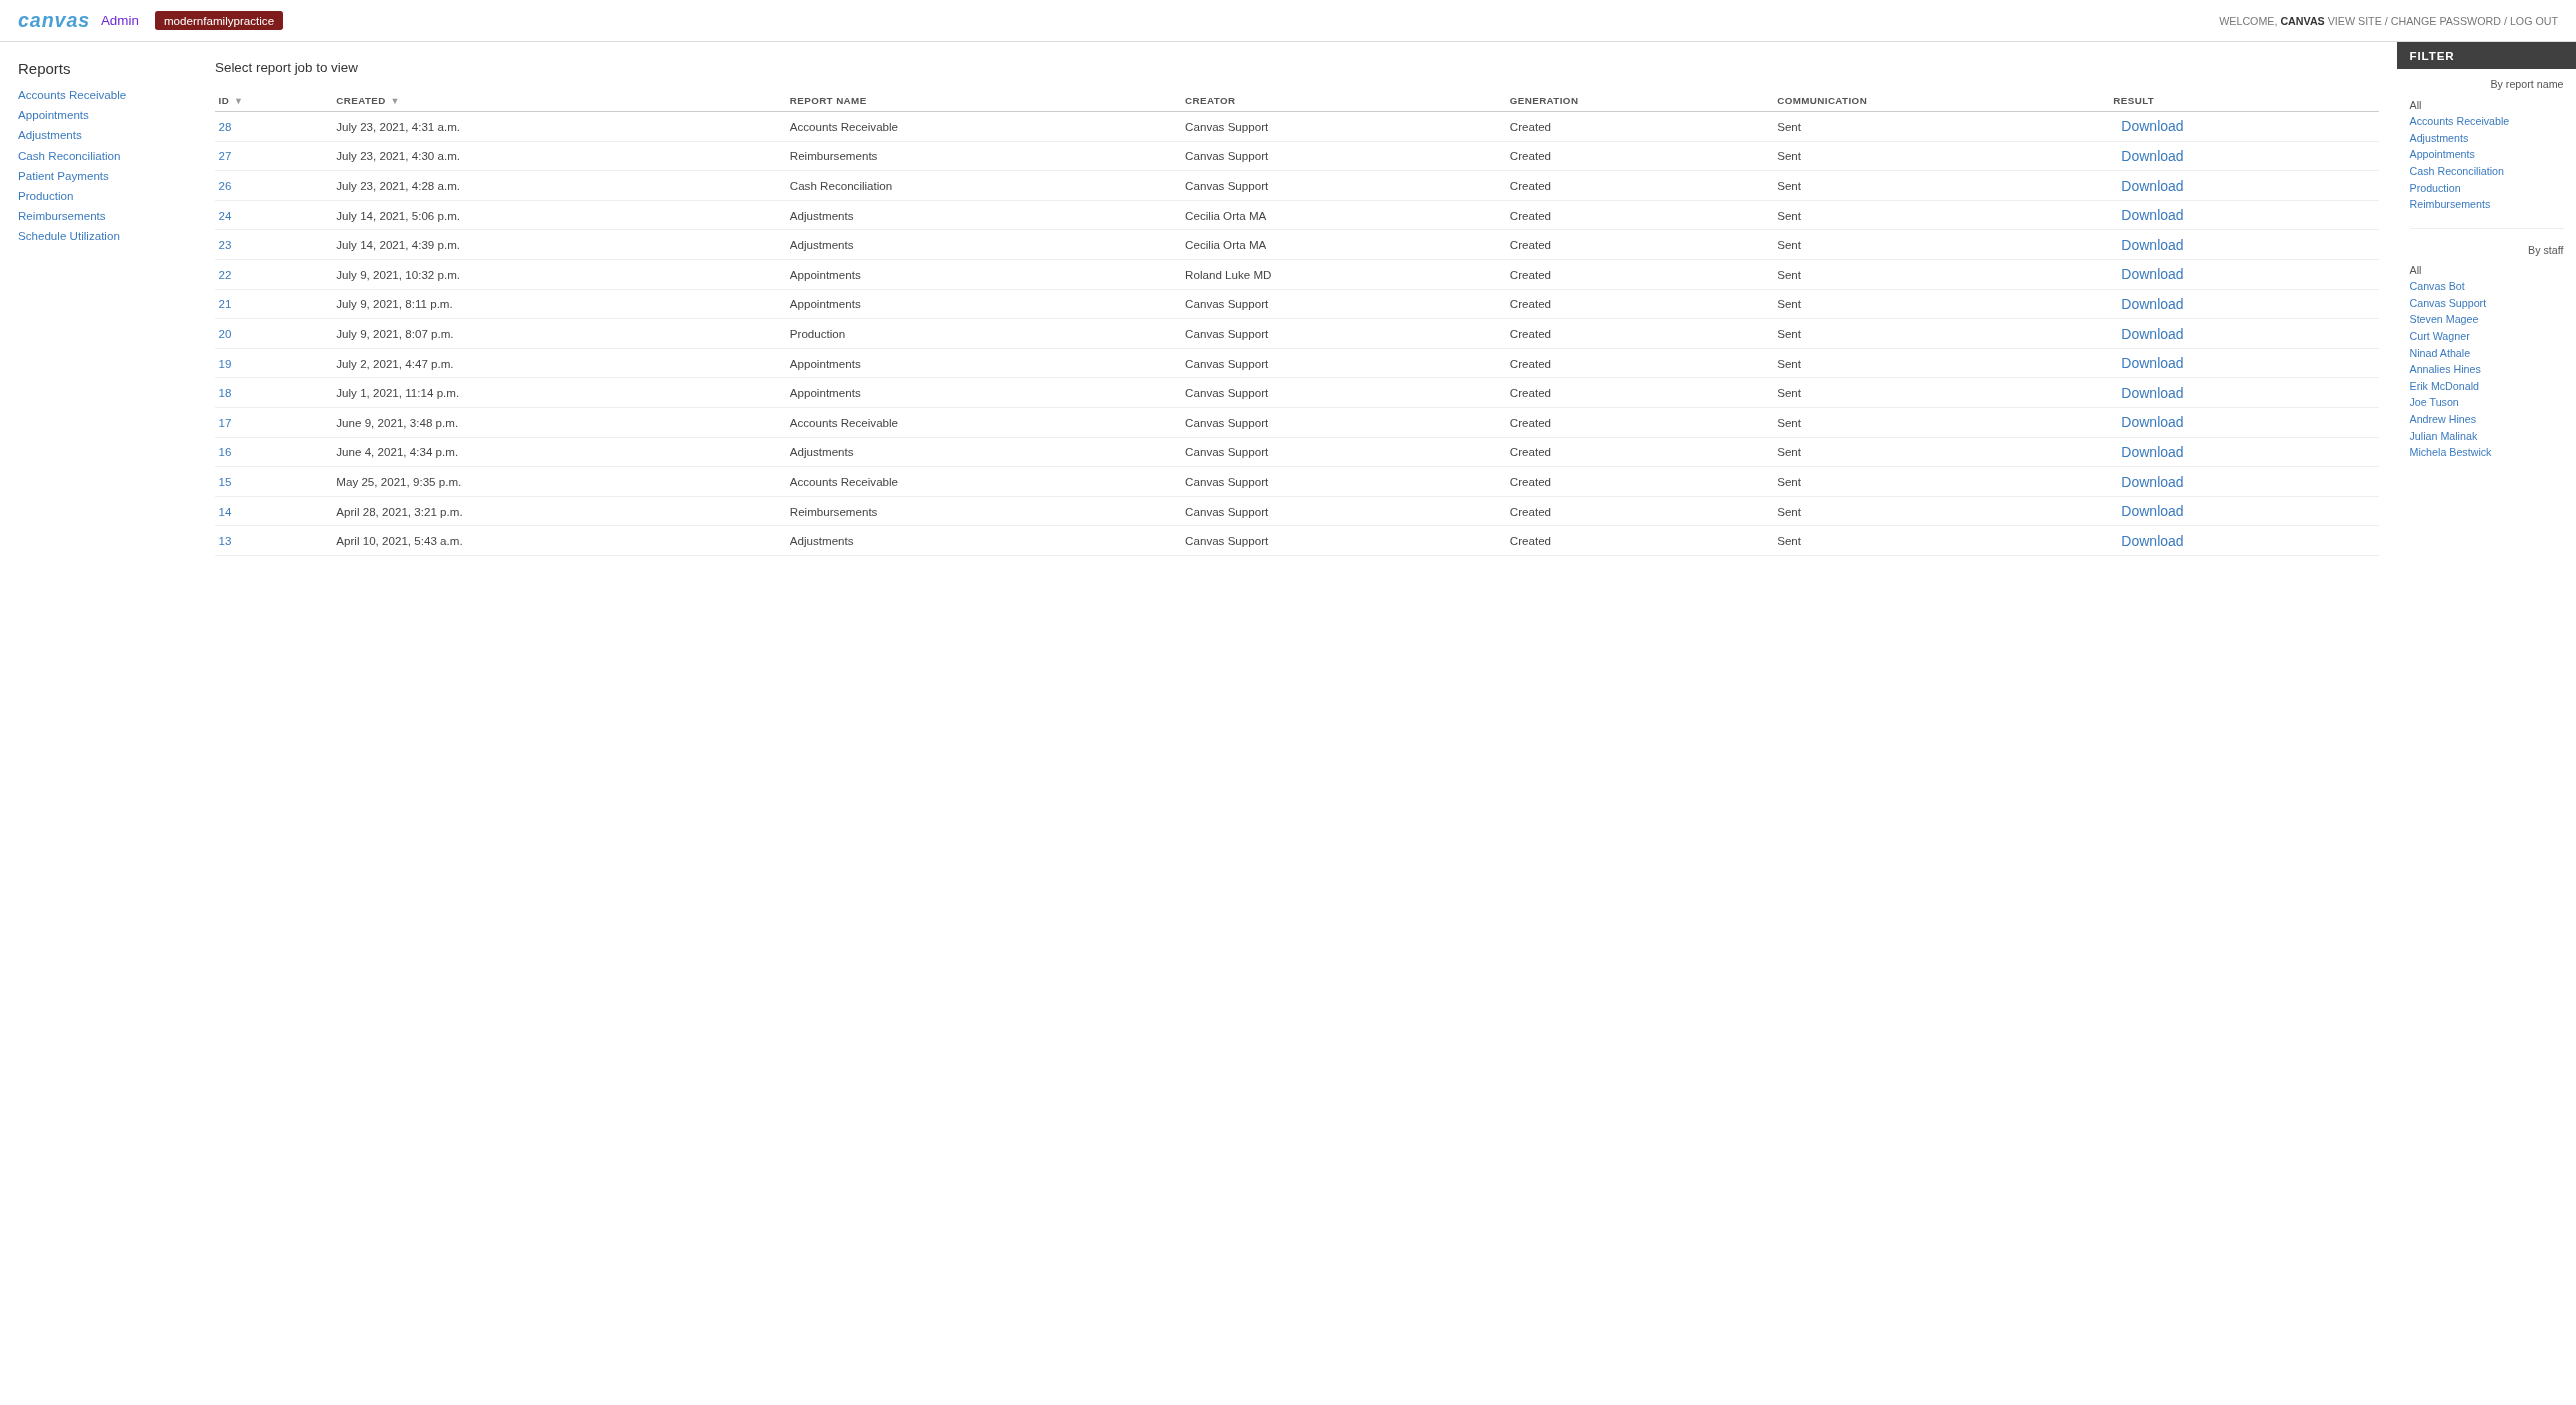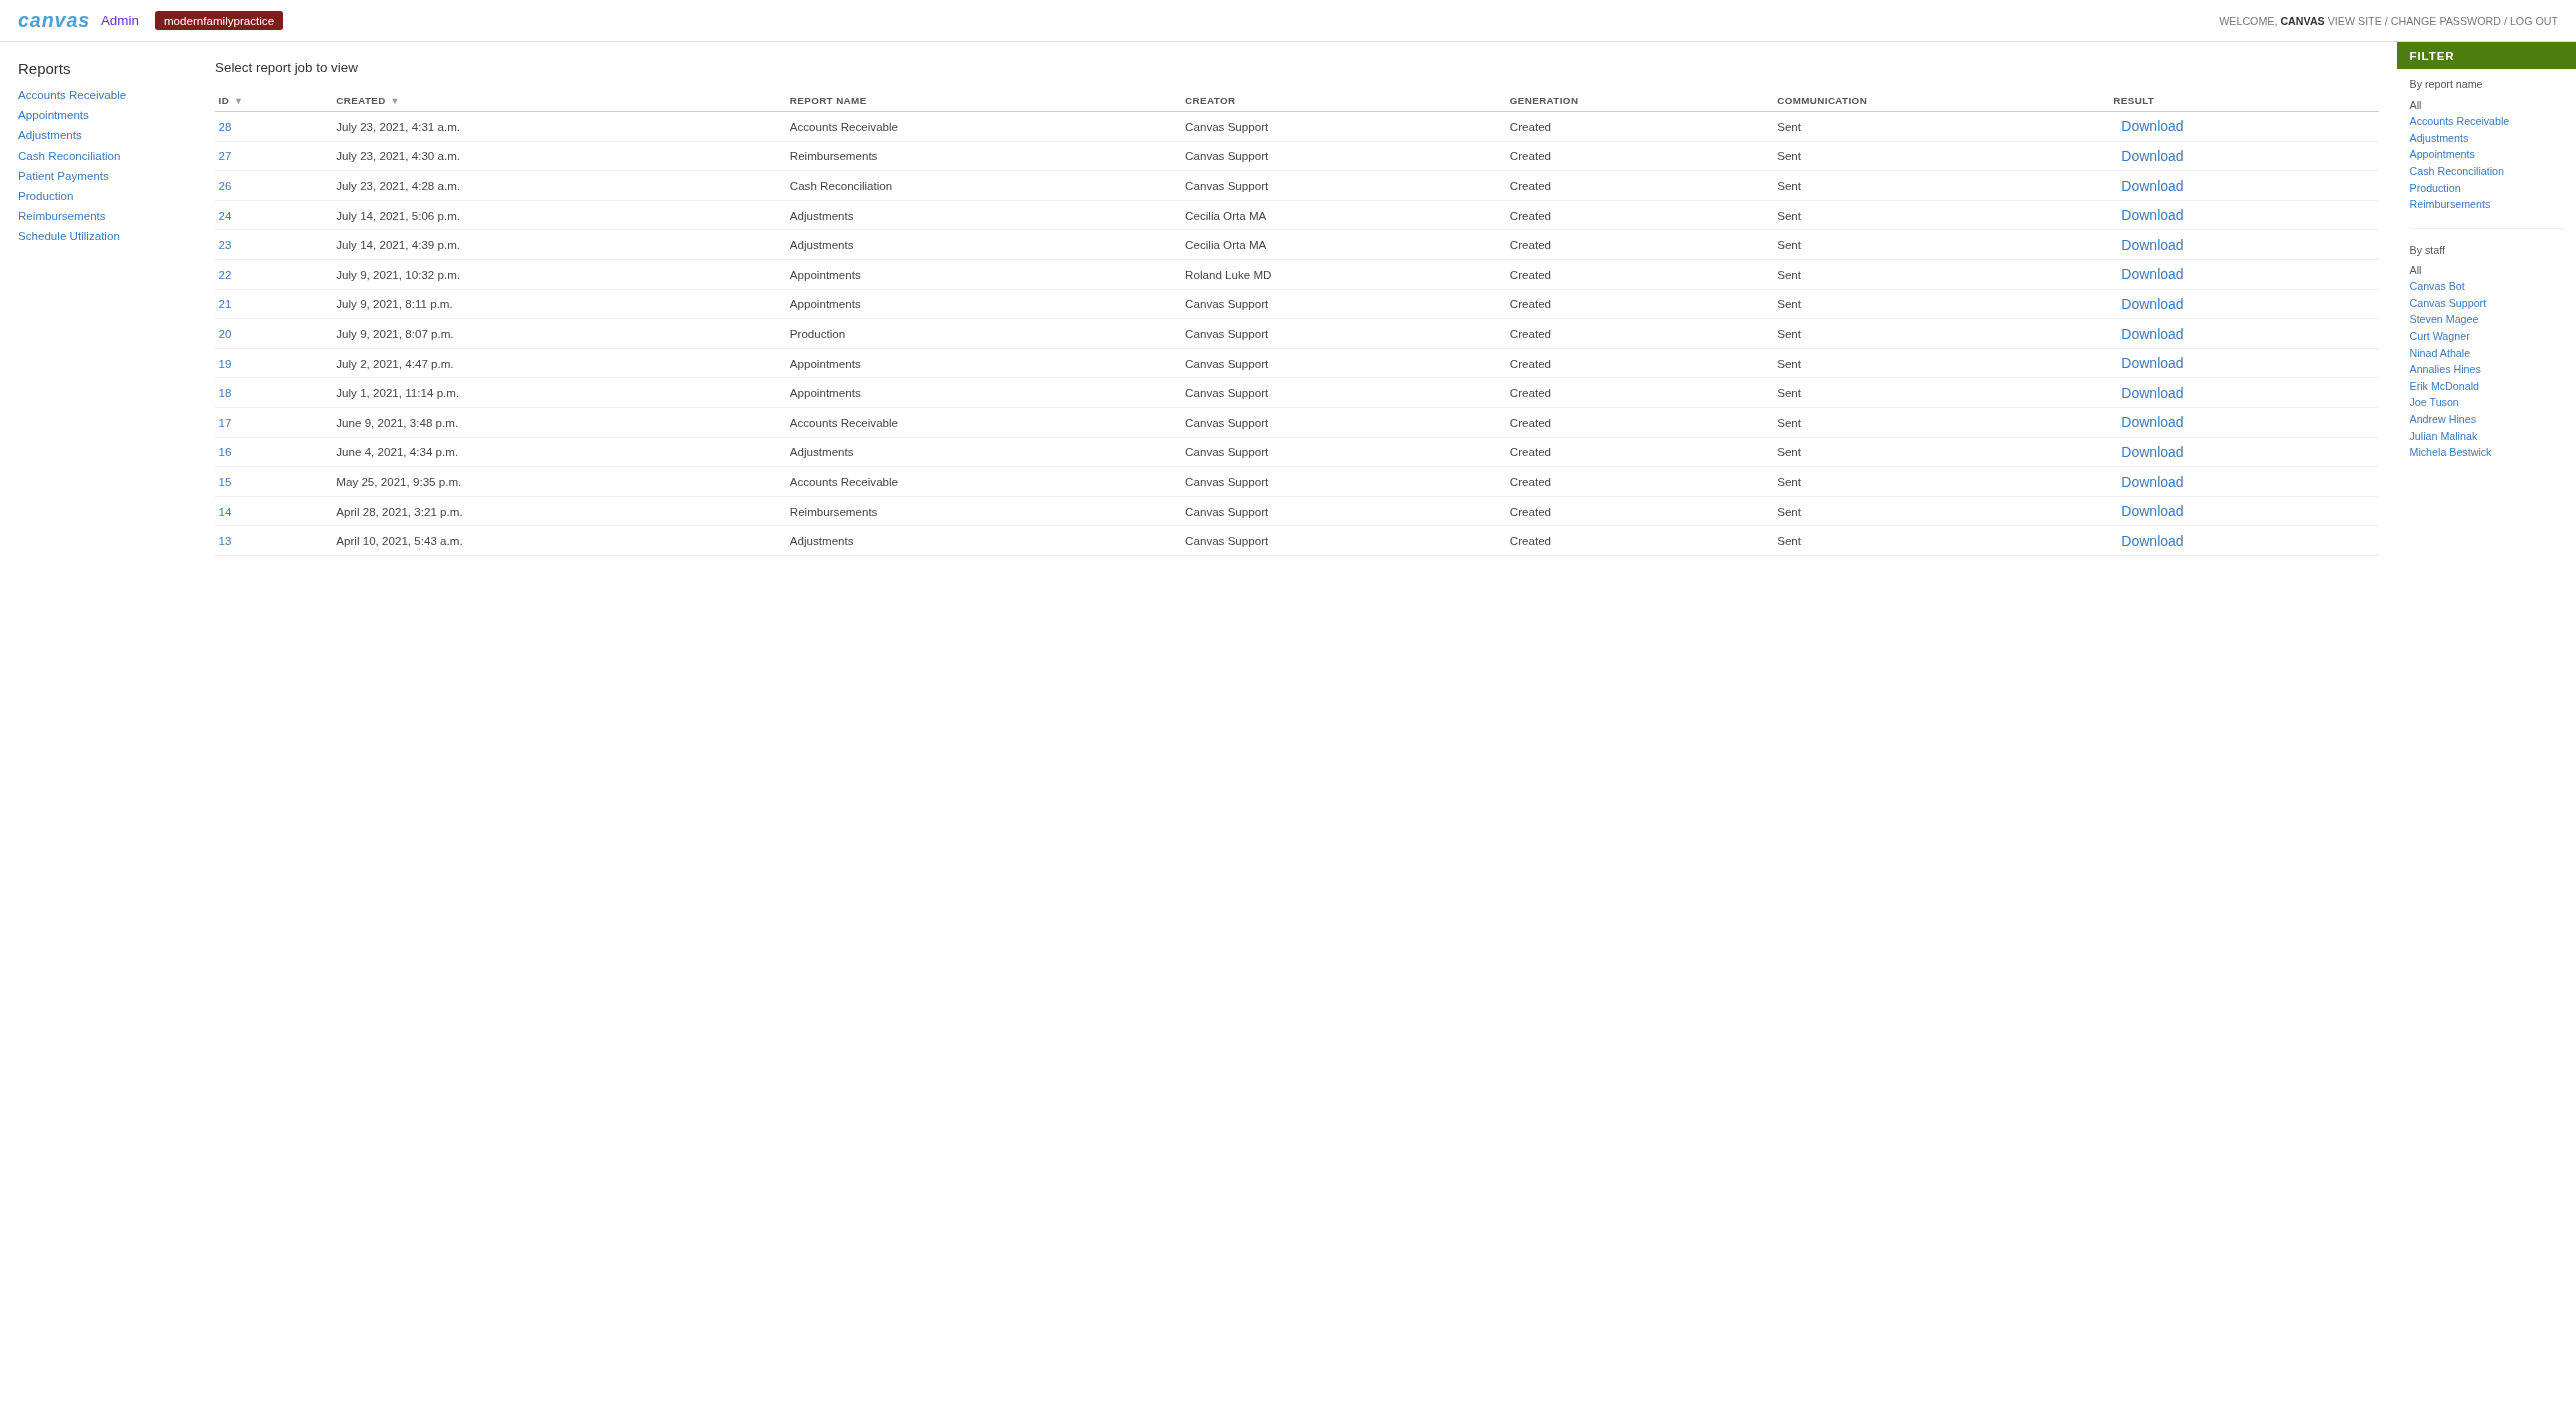--- a/index.html
+++ b/index.html
@@ -140,36 +140,37 @@
       padding-left: 8px;
     }
 
     
     .filter-panel {
       width: 179px;
       flex-shrink: 0;
       padding: 0 0 18px 0;
     }
     .filter-header {
-      background: #4d7c0f;
+      background: #404040;
       color: #fff;
       padding: 7.2px 12.5px;
       font-size: 11.6px;
       font-weight: bold;
       letter-spacing: 0.9px;
       text-transform: uppercase;
     }
     .filter-section {
       padding: 9px 12.5px;
     }
     .filter-section-title {
       font-size: 10.7px;
       color: #555;
       margin-bottom: 7.2px;
       font-weight: normal;
+      text-align: right;
     }
     .filter-list {
       list-style: none;
     }
     .filter-list li {
       margin-bottom: 3.6px;
     }
     .filter-list a {
       color: #3a7abf;
       text-decoration: none;

